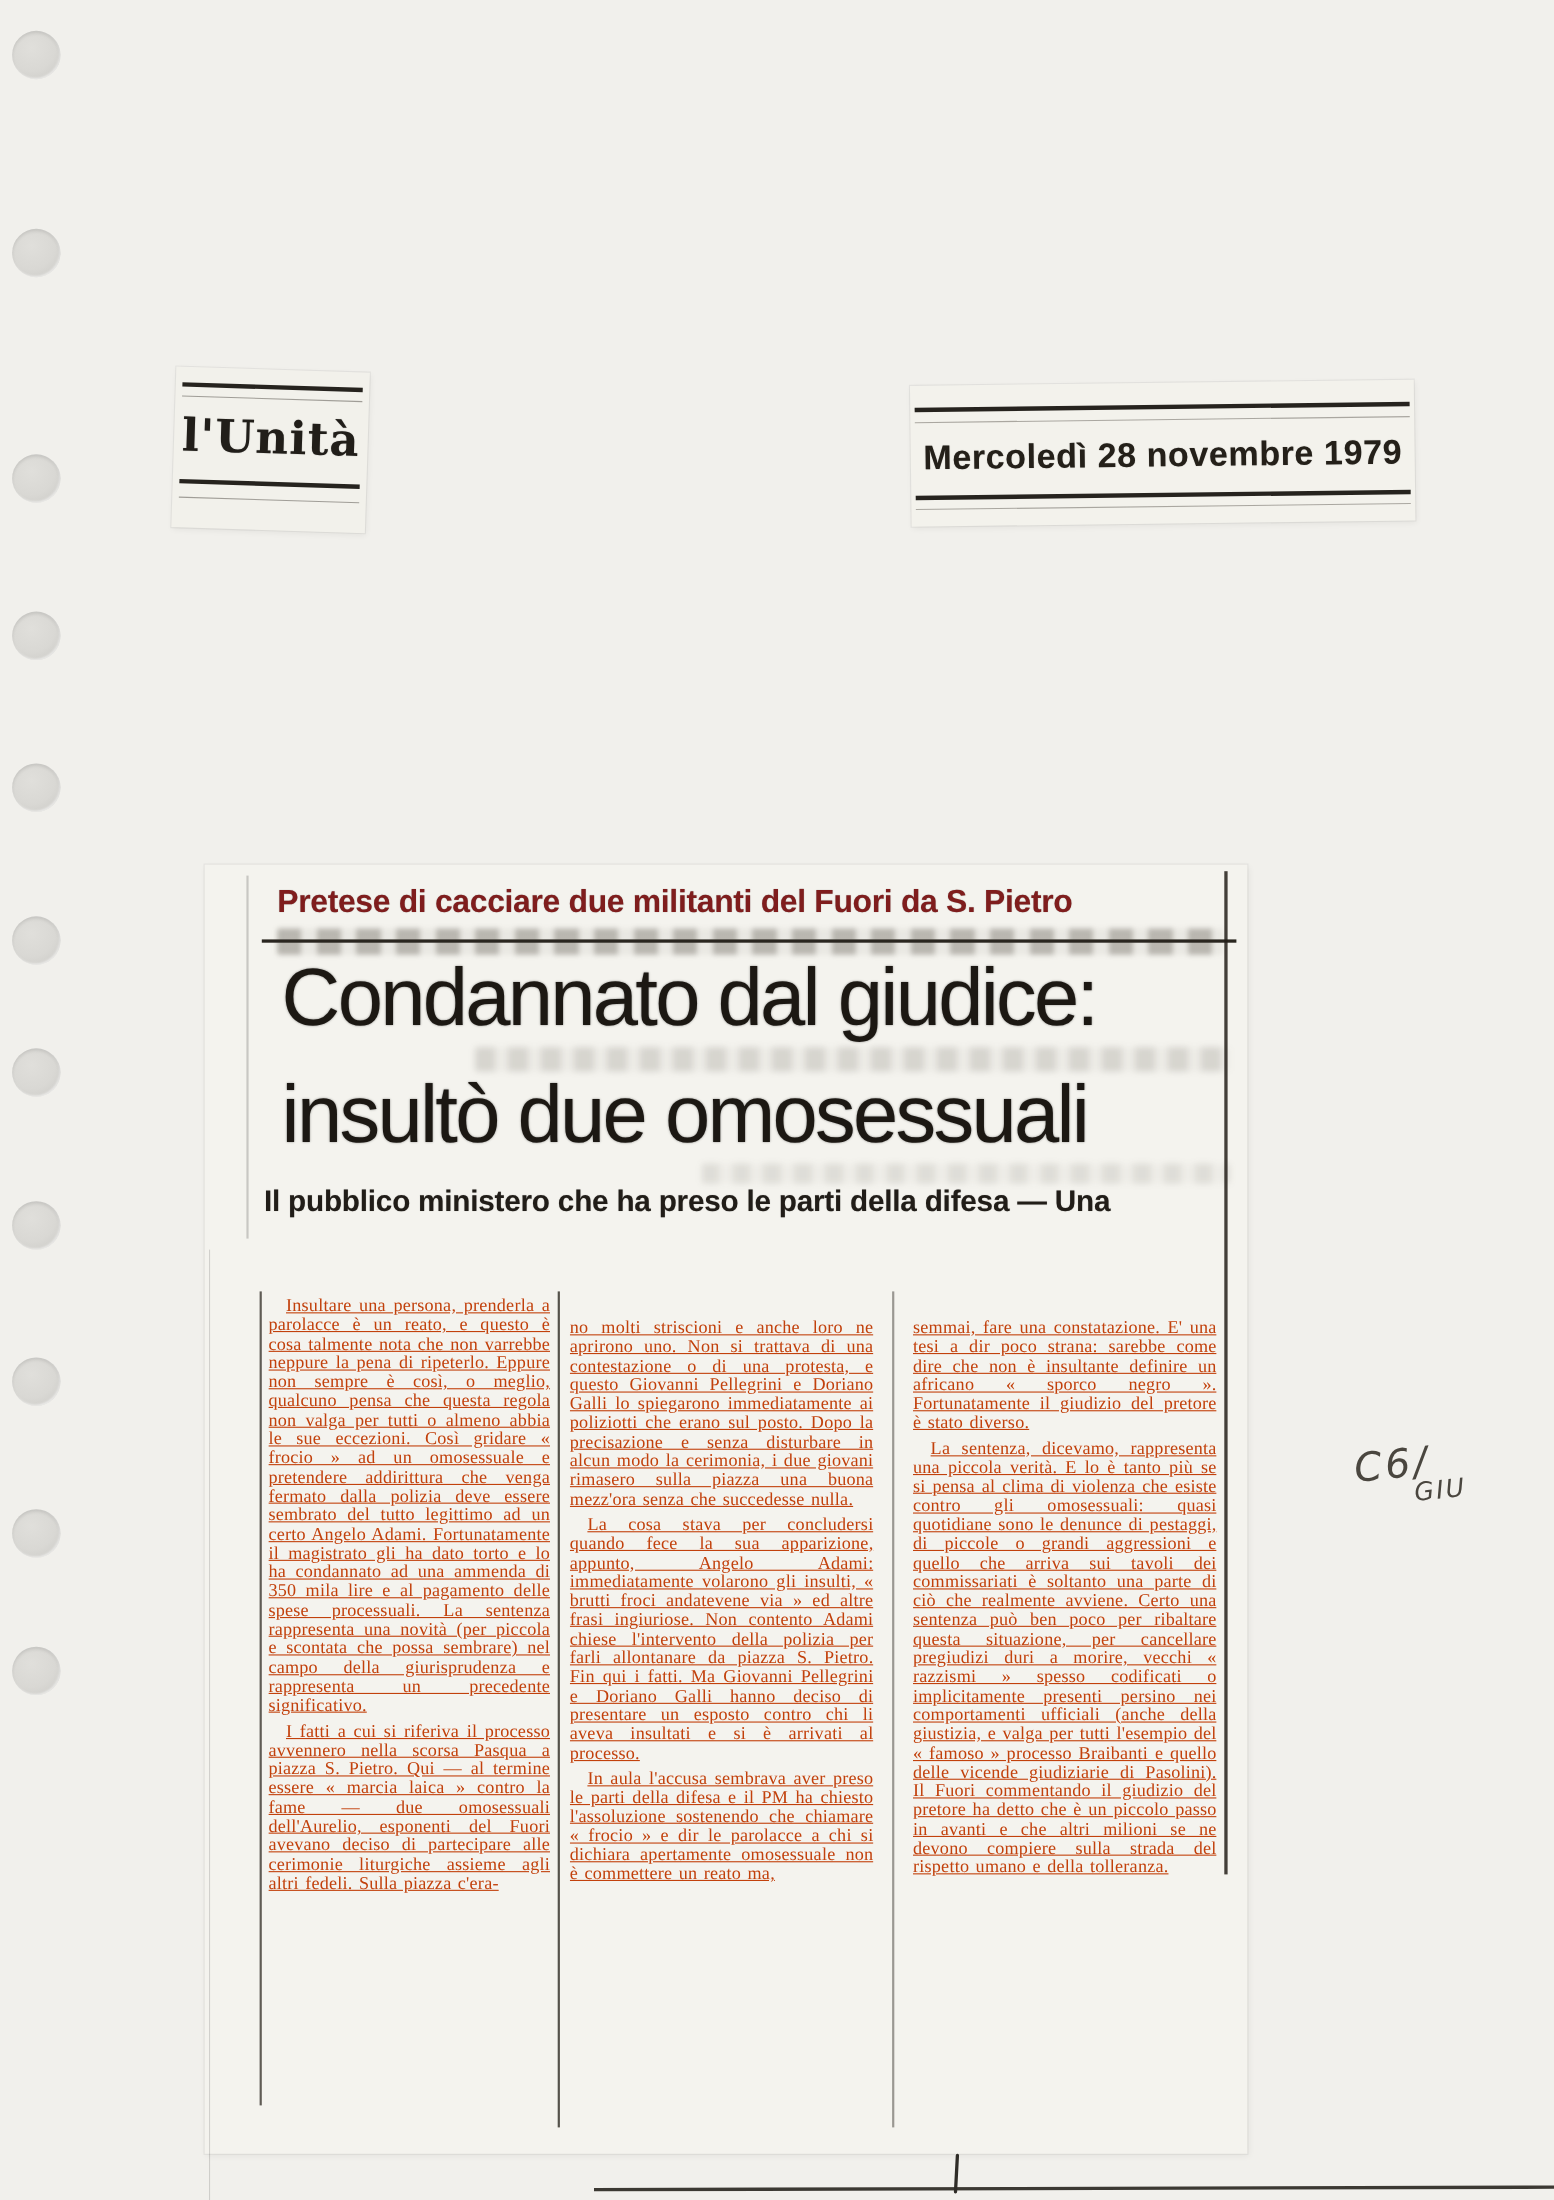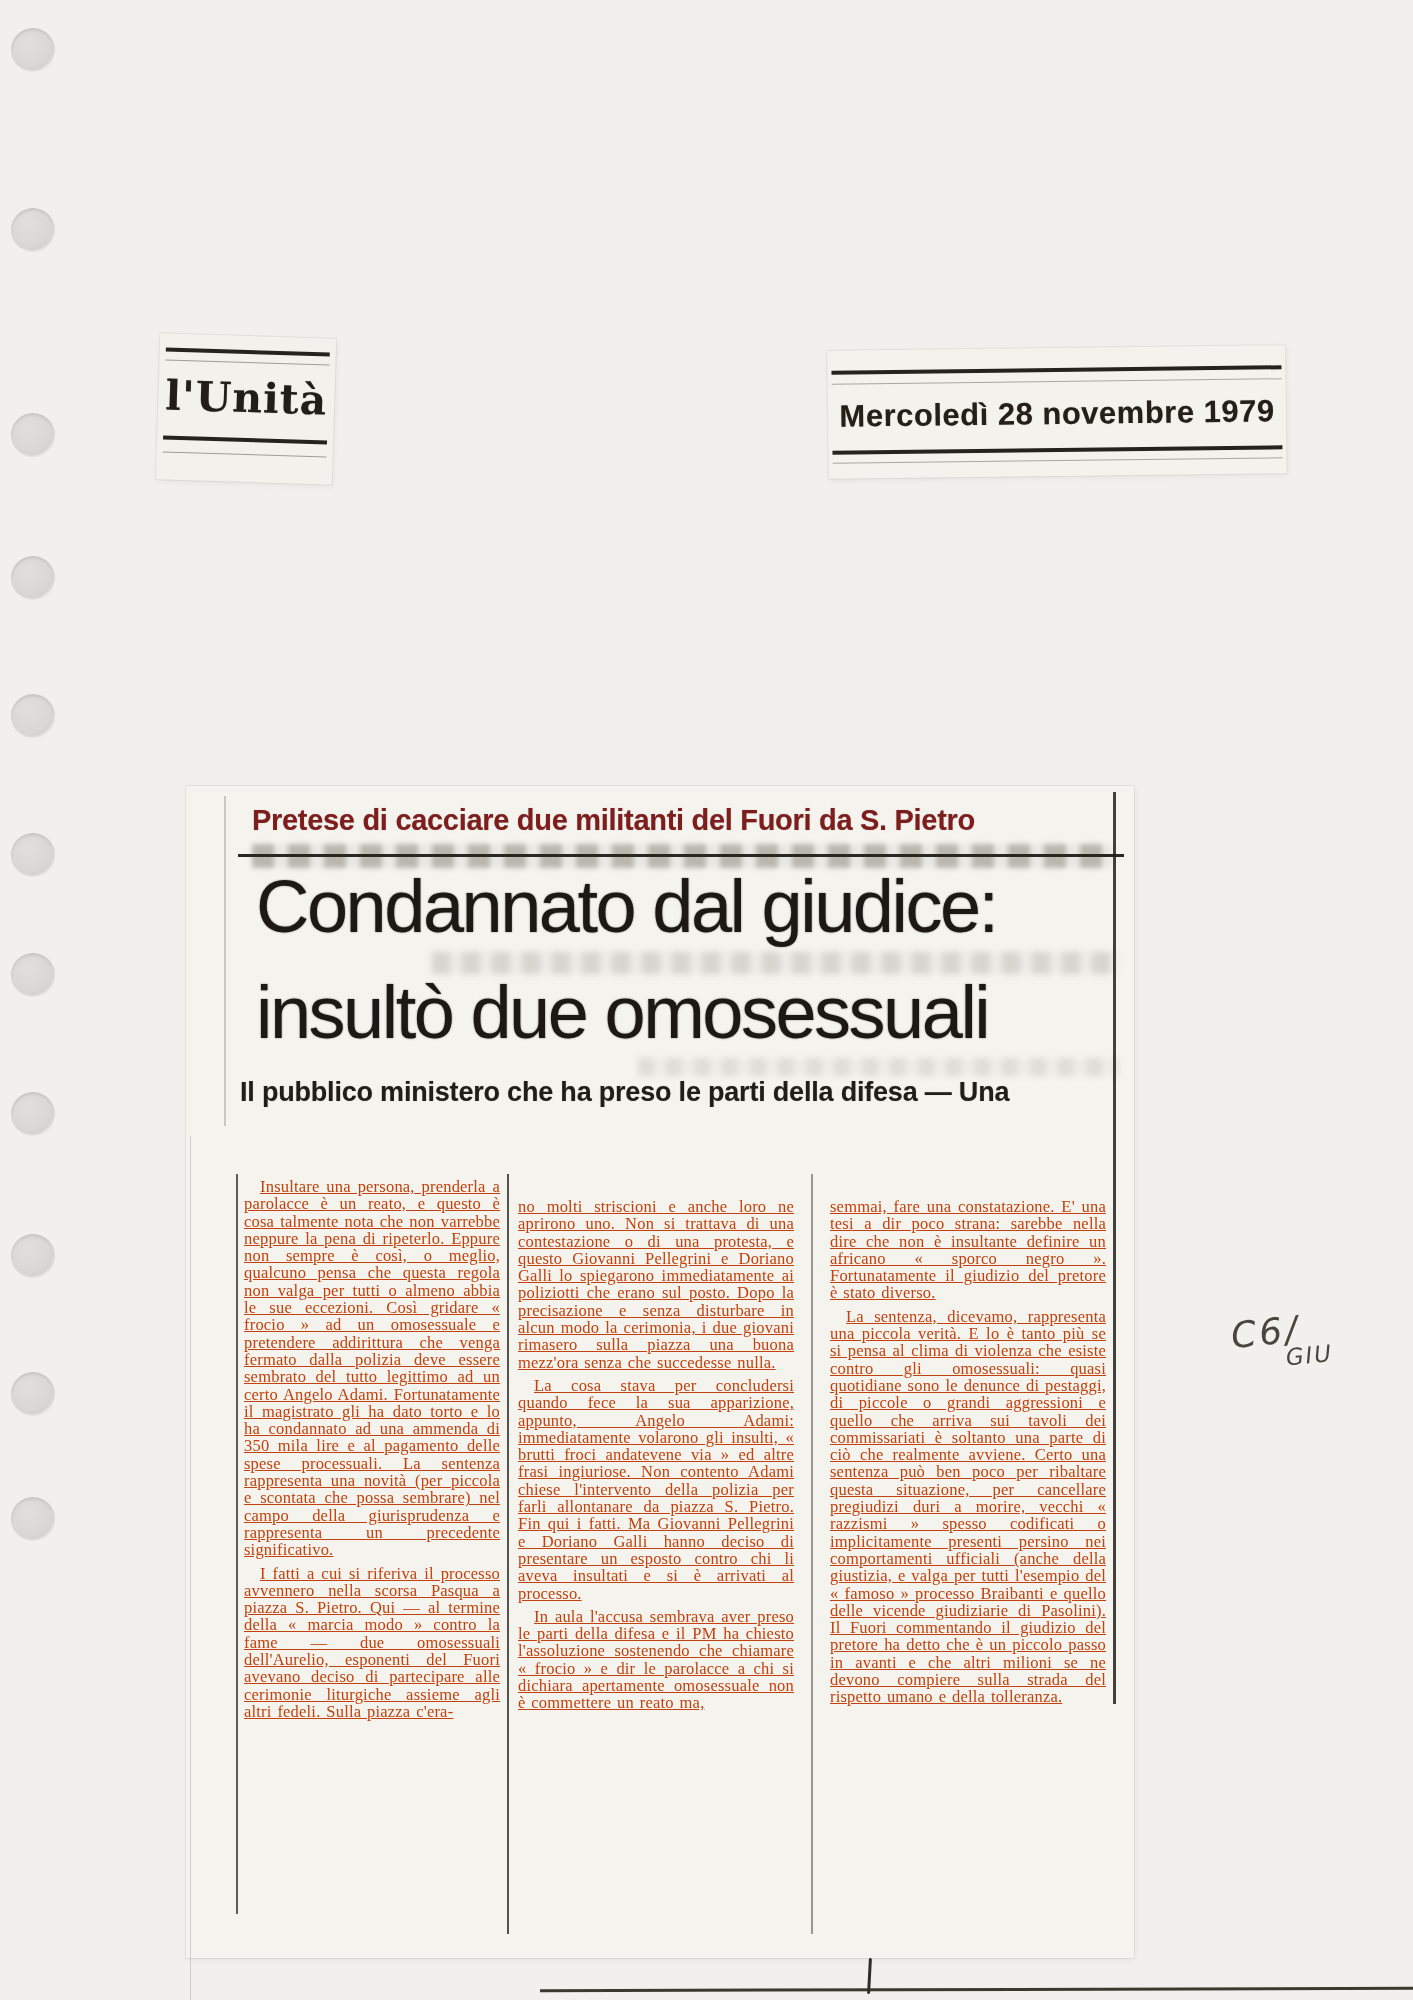--- a/index.html
+++ b/index.html
@@ -186,29 +186,29 @@
 
     <div class="vrule vr-kicker-left"></div>
     <div class="vrule vr-left-edge"></div>
     <div class="vrule vr-col1-left"></div>
     <div class="vrule vr-col1-right"></div>
     <div class="vrule vr-col2-right"></div>
     <div class="vrule vr-right"></div>
 
     <div class="col col1">
       <p>Insultare una persona, prenderla a parolacce è un reato, e questo è cosa talmente nota che non varrebbe neppure la pena di ripeterlo. Eppure non sempre è così, o meglio, qualcuno pensa che questa regola non valga per tutti o almeno abbia le sue eccezioni. Così gridare « frocio » ad un omosessuale e pretendere addirittura che venga fermato dalla polizia deve essere sembrato del tutto legittimo ad un certo Angelo Adami. Fortunatamente il magistrato gli ha dato torto e lo ha condannato ad una ammenda di 350 mila lire e al pagamento delle spese processuali. La sentenza rappresenta una novità (per piccola e scontata che possa sembrare) nel campo della giurisprudenza e rappresenta un precedente significativo.</p>
-      <p>I fatti a cui si riferiva il processo avvennero nella scorsa Pasqua a piazza S. Pietro. Qui — al termine della « marcia modo » contro la fame — due omosessuali dell'Aurelio, esponenti del Fuori avevano deciso di partecipare alle cerimonie liturgiche assieme agli altri fedeli. Sulla piazza c'era-</p>
+      <p>I fatti a cui si riferiva il processo avvennero nella scorsa Pasqua a piazza S. Pietro. Qui — al termine essere « marcia laica » contro la fame — due omosessuali dell'Aurelio, esponenti del Fuori avevano deciso di partecipare alle cerimonie liturgiche assieme agli altri fedeli. Sulla piazza c'era-</p>
     </div>
     <div class="col col2">
       <p class="cont">no molti striscioni e anche loro ne aprirono uno. Non si trattava di una contestazione o di una protesta, e questo Giovanni Pellegrini e Doriano Galli lo spiegarono immediatamente ai poliziotti che erano sul posto. Dopo la precisazione e senza disturbare in alcun modo la cerimonia, i due giovani rimasero sulla piazza una buona mezz'ora senza che succedesse nulla.</p>
       <p>La cosa stava per concludersi quando fece la sua apparizione, appunto, Angelo Adami: immediatamente volarono gli insulti, « brutti froci andatevene via » ed altre frasi ingiuriose. Non contento Adami chiese l'intervento della polizia per farli allontanare da piazza S. Pietro. Fin qui i fatti. Ma Giovanni Pellegrini e Doriano Galli hanno deciso di presentare un esposto contro chi li aveva insultati e si è arrivati al processo.</p>
       <p>In aula l'accusa sembrava aver preso le parti della difesa e il PM ha chiesto l'assoluzione sostenendo che chiamare « frocio » e dir le parolacce a chi si dichiara apertamente omosessuale non è commettere un reato ma,</p>
     </div>
     <div class="col col3">
-      <p class="cont">semmai, fare una constatazione. E' una tesi a dir poco strana: sarebbe nella dire che non è insultante definire un africano « sporco negro ». Fortunatamente il giudizio del pretore è stato diverso.</p>
+      <p class="cont">semmai, fare una constatazione. E' una tesi a dir poco strana: sarebbe come dire che non è insultante definire un africano « sporco negro ». Fortunatamente il giudizio del pretore è stato diverso.</p>
       <p>La sentenza, dicevamo, rappresenta una piccola verità. E lo è tanto più se si pensa al clima di violenza che esiste contro gli omosessuali: quasi quotidiane sono le denunce di pestaggi, di piccole o grandi aggressioni e quello che arriva sui tavoli dei commissariati è soltanto una parte di ciò che realmente avviene. Certo una sentenza può ben poco per ribaltare questa situazione, per cancellare pregiudizi duri a morire, vecchi « razzismi » spesso codificati o implicitamente presenti persino nei comportamenti ufficiali (anche della giustizia, e valga per tutti l'esempio del « famoso » processo Braibanti e quello delle vicende giudiziarie di Pasolini). Il Fuori commentando il giudizio del pretore ha detto che è un piccolo passo in avanti e che altri milioni se ne devono compiere sulla strada del rispetto umano e della tolleranza.</p>
     </div>
   </div>
 
   <div class="handnote">
     <div class="l1">C6/</div>
     <div class="l2">GIU</div>
   </div>
 
   <div class="scan-bottom-line"></div>

